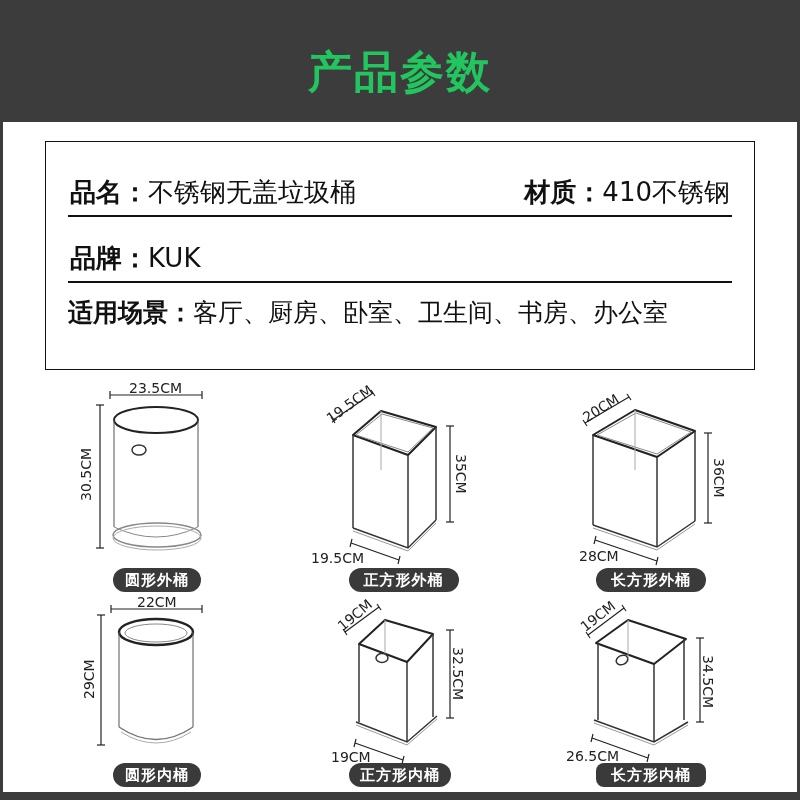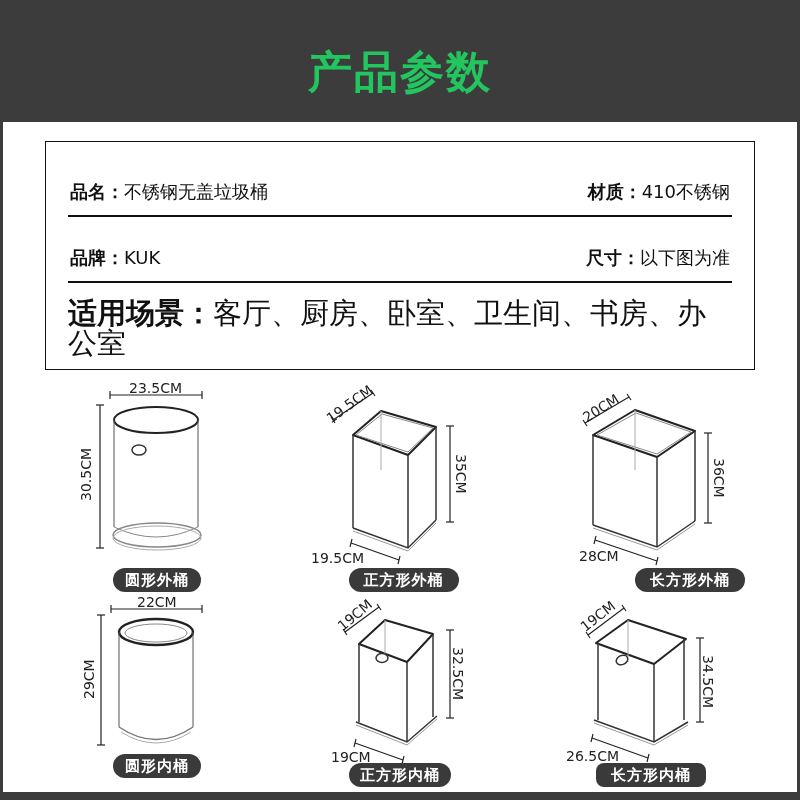--- a/index.html
+++ b/index.html
@@ -8,30 +8,30 @@
 
   .header { position: absolute; left: 0; top: 0; width: 800px; height: 122px; background: #3c3c3c; }
   .header-title { position: absolute; left: 0; right: 0; top: 44px; text-align: center; color: #22c55e;
                   font-size: 44px; font-weight: bold; letter-spacing: 2px; line-height: 56px; }
 
   .page { position: absolute; left: 3px; top: 122px; width: 794px; height: 670px; background: #fff; }
 
   .info-box { position: absolute; left: 42px; top: 19px; width: 710px; height: 229px;
               border: 1.5px solid #111; }
   .info-row { position: absolute; left: 24px; right: 24px; display: flex; justify-content: space-between;
-              align-items: flex-end; font-size: 18px; line-height: 32px; }
+              align-items: flex-end; font-size: 26px; line-height: 32px; }
   .info-row.r1 { top: 34px; }
   .info-row.r2 { top: 100px; }
   .divider { position: absolute; left: 22px; right: 22px; height: 1.5px; background: #111; }
   .divider.d1 { top: 73px; }
   .divider.d2 { top: 139px; }
   .row-pair { display: flex; align-items: baseline; }
   .lbl { font-weight: bold; }
   .val { font-weight: normal; }
-  .info-scene { position: absolute; left: 22px; right: 40px; top: 156px; font-size: 29px; line-height: 30px; }
+  .info-scene { position: absolute; left: 22px; right: 40px; top: 156px; font-size: 25px; line-height: 30px; }
 
   .item { position: absolute; width: 200px; height: 210px; }
   .pill { position: absolute; height: 24px; border-radius: 12px; background: #3a3a3a; color: #fff;
           font-size: 15px; font-weight: bold; line-height: 24px; text-align: center; padding: 0 8px;
           letter-spacing: 1px; }
   .dim { position: absolute; font-size: 13px; color: #222; line-height: 14px; white-space: nowrap; }
   .dim.vert { transform: rotate(-90deg); transform-origin: center center; }
   .dim.vert-cw { transform: rotate(90deg); transform-origin: center center; }
   svg { position: absolute; overflow: visible; }
 </style>
@@ -54,24 +54,20 @@
         <span class="lbl">材质：</span>
         <span class="val">410不锈钢</span>
       </div>
     </div>
     <div class="divider d1"></div>
     <div class="info-row r2">
       <div class="row-pair">
         <span class="lbl">品牌：</span>
         <span class="val">KUK</span>
       </div>
-      <div class="row-pair">
-        <span class="lbl">尺寸：</span>
-        <span class="val">以下图为准</span>
-      </div>
     </div>
     <div class="divider d2"></div>
     <div class="info-scene"><span class="lbl">适用场景：</span><span class="val">客厅、厨房、卧室、卫生间、书房、办公室</span></div>
   </div>
 
   <div class="item" style="left:72px; top:253px;">
     <svg width="200" height="210" style="left:0;top:0">
       <line x1="35" y1="20" x2="127" y2="20" stroke="#222" stroke-width="1.2"></line>
       <line x1="35" y1="16" x2="35" y2="24" stroke="#222" stroke-width="1.2"></line>
       <line x1="127" y1="16" x2="127" y2="24" stroke="#222" stroke-width="1.2"></line>
@@ -133,41 +129,41 @@
       <line x1="155" y1="58" x2="155" y2="148" stroke="#222" stroke-width="1.2"></line>
       <line x1="151" y1="58" x2="159" y2="58" stroke="#222" stroke-width="1.2"></line>
       <line x1="151" y1="148" x2="159" y2="148" stroke="#222" stroke-width="1.2"></line>
       <line x1="42" y1="165" x2="104" y2="186" stroke="#222" stroke-width="1.2"></line>
       <line x1="43" y1="161" x2="41" y2="169" stroke="#222" stroke-width="1.2"></line>
       <line x1="105" y1="182" x2="103" y2="190" stroke="#222" stroke-width="1.2"></line>
     </svg>
     <div class="dim" style="left:28px; top:26px; transform:rotate(-32deg); font-size:14px;">20CM</div>
     <div class="dim vert-cw" style="left:146px; top:96px; width:40px; font-size:14px;">36CM</div>
     <div class="dim" style="left:26px; top:174px; font-size:14px;">28CM</div>
-    <div class="pill" style="left:43px; top:193px; width:110px;margin-left:39px;">长方形外桶</div>
+    <div class="pill" style="left:43px; top:193px; width:110px;">长方形外桶</div>
   </div>
 
   <div class="item" style="left:72px; top:470px;">
     <svg width="200" height="210" style="left:0;top:0">
       <line x1="36" y1="17" x2="127" y2="17" stroke="#222" stroke-width="1.2"></line>
       <line x1="36" y1="13" x2="36" y2="21" stroke="#222" stroke-width="1.2"></line>
       <line x1="127" y1="13" x2="127" y2="21" stroke="#222" stroke-width="1.2"></line>
       <line x1="26" y1="23" x2="26" y2="153" stroke="#222" stroke-width="1.2"></line>
       <line x1="22" y1="23" x2="30" y2="23" stroke="#222" stroke-width="1.2"></line>
       <line x1="22" y1="153" x2="30" y2="153" stroke="#222" stroke-width="1.2"></line>
       <ellipse cx="81" cy="40" rx="37" ry="13" fill="#fff" stroke="#222" stroke-width="2.5"></ellipse>
       <ellipse cx="81" cy="41" rx="31" ry="9" fill="none" stroke="#888" stroke-width="1"></ellipse>
       <line x1="44" y1="40" x2="44" y2="135" stroke="#555" stroke-width="1"></line>
       <line x1="118" y1="40" x2="118" y2="135" stroke="#555" stroke-width="1"></line>
       <path d="M44 135 Q81 160 118 135" fill="none" stroke="#777" stroke-width="1.5"></path>
       <path d="M46 140 Q81 162 116 140" fill="none" stroke="#aaa" stroke-width="1"></path>
     </svg>
     <div class="dim" style="left:62px; top:3px; font-size:14px;">22CM</div>
     <div class="dim vert" style="left:-4px; top:82px; width:36px; font-size:14px;">29CM</div>
-    <div class="pill" style="left:38px; top:162px; width:88px;">圆形内桶</div>
+    <div class="pill" style="left:38px; top:171px; width:88px;">圆形内桶</div>
   </div>
 
   <div class="item" style="left:310px; top:470px;">
     <svg width="200" height="210" style="left:0;top:0">
       <line x1="32" y1="40" x2="66" y2="15" stroke="#222" stroke-width="1.2"></line>
       <line x1="30" y1="37" x2="34" y2="43" stroke="#222" stroke-width="1.2"></line>
       <line x1="64" y1="12" x2="68" y2="18" stroke="#222" stroke-width="1.2"></line>
       <path d="M46 52 L72 28 L120 42 L94 70 Z" fill="#fff" stroke="#222" stroke-width="2" stroke-linejoin="round"></path>
       <line x1="46" y1="52" x2="46" y2="130" stroke="#333" stroke-width="1.5"></line>
       <line x1="94" y1="70" x2="94" y2="150" stroke="#333" stroke-width="1.5"></line>

